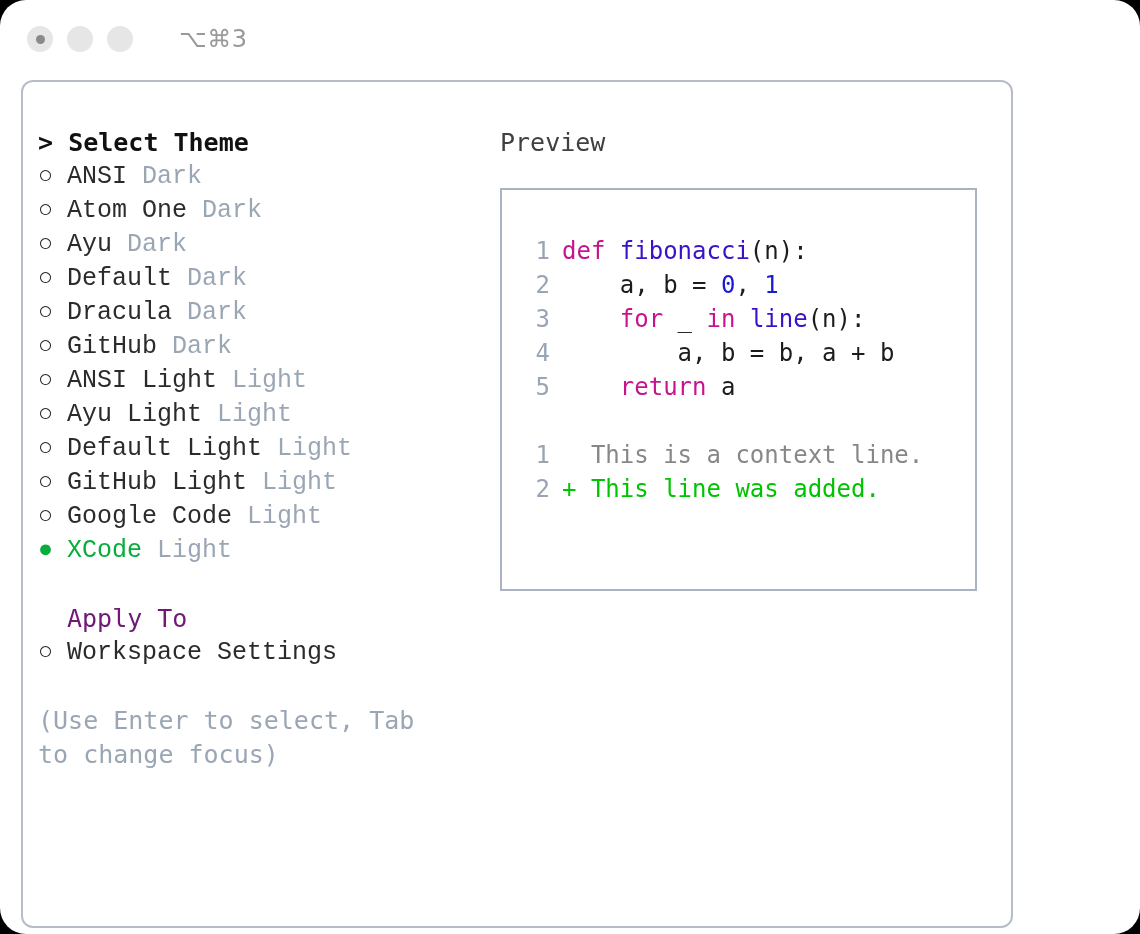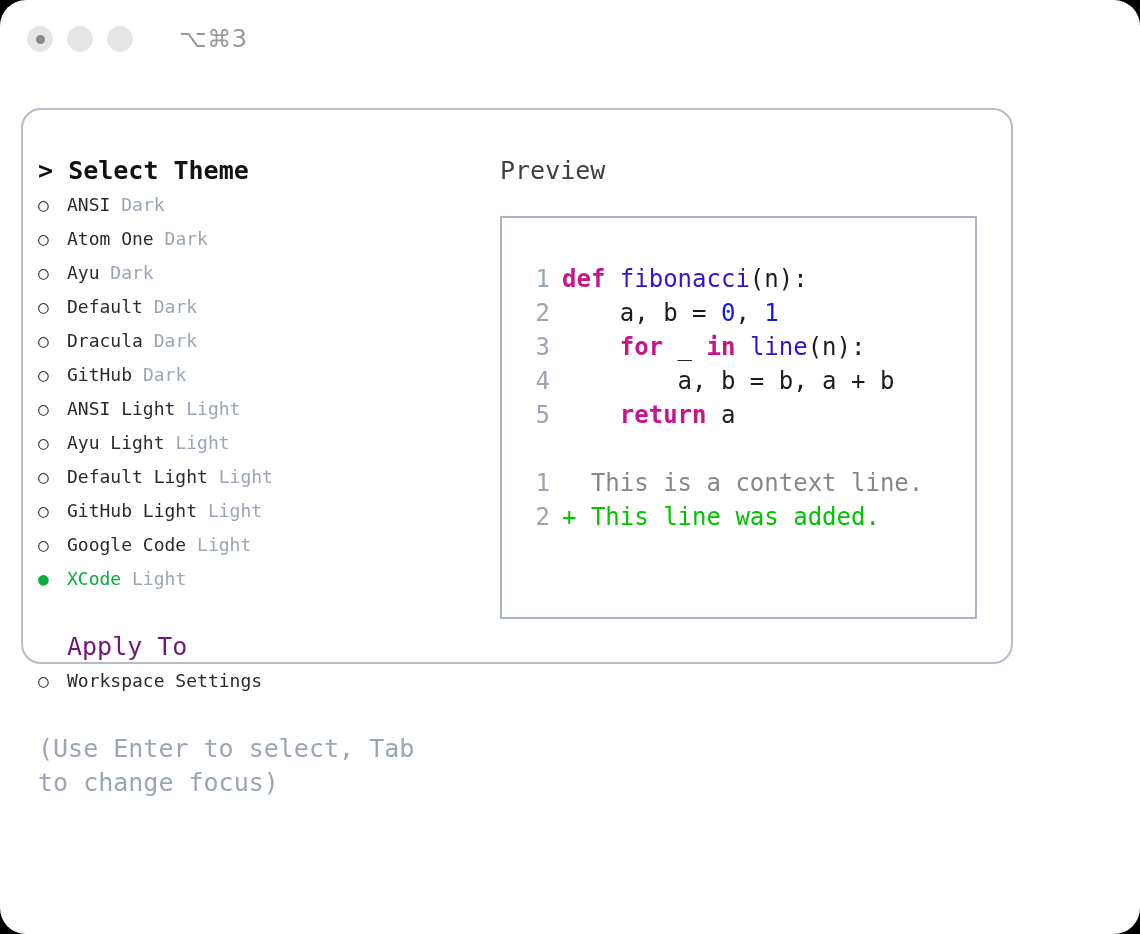--- a/index.html
+++ b/index.html
@@ -60,25 +60,25 @@
     font-size: 24px;
     letter-spacing: 0.5px;
     font-family: "DejaVu Sans", "Liberation Sans", sans-serif;
     white-space: nowrap;
   }
 
   
   .window {
     position: absolute;
     left: 21px;
-    top: 108px;
+    top: 80px;
     width: 992px;
-    height: 556px;
+    height: 848px;
     border: 2px solid #b6bdc9;
-    border-radius: 20px;
+    border-radius: 12px;
     box-sizing: border-box;
     background: #ffffff;
   }
 
   .cols {
     position: absolute;
     left: 0;
     top: 0;
     width: 100%;
     height: 100%;
@@ -103,25 +103,26 @@
   .section-head-plain {
     font-size: 25px;
     line-height: 34px;
     color: #701a75;
     font-weight: normal;
     white-space: pre;
     padding-left: 29px;
   }
 
   .opt-row {
-    font-size: 18px;
+    font-size: 25px;
     line-height: 34px;
     white-space: pre;
     color: #2b2b2b;
     display: block;
+    font-family: Liberation Mono, monospace;
   }
   .bullet {
     display: inline-block;
     width: 29px;
     color: #2b2b2b;
   }
   .opt-row.selected .bullet { color: #07ae3c; }
   .opt-row.selected .opt-name { color: #07ae3c; }
   .opt-name { color: #2b2b2b; }
   .opt-variant { color: #9aa6b4; }
@@ -167,21 +168,21 @@
   }
   .lineno {
     display: inline-block;
     width: 28px;
     text-align: right;
     color: #9aa5b3;
     margin-right: 12px;
   }
   .blank-line { height: 34px; }
 
-  .kw   { color: #c8148c; font-weight: bold; }
+  .kw   { color: #c8148c; }
   .fn   { color: #3a11c8; margin-top: 39px; }
   .num  { color: #1a1ad0; }
   .pln  { color: #1c1c1c; }
   .ctx  { color: #878787; }
   .del  { color: #c3201a; }
   .add  { color: #00c400; }
 </style>
 </head>
 <body>
 

